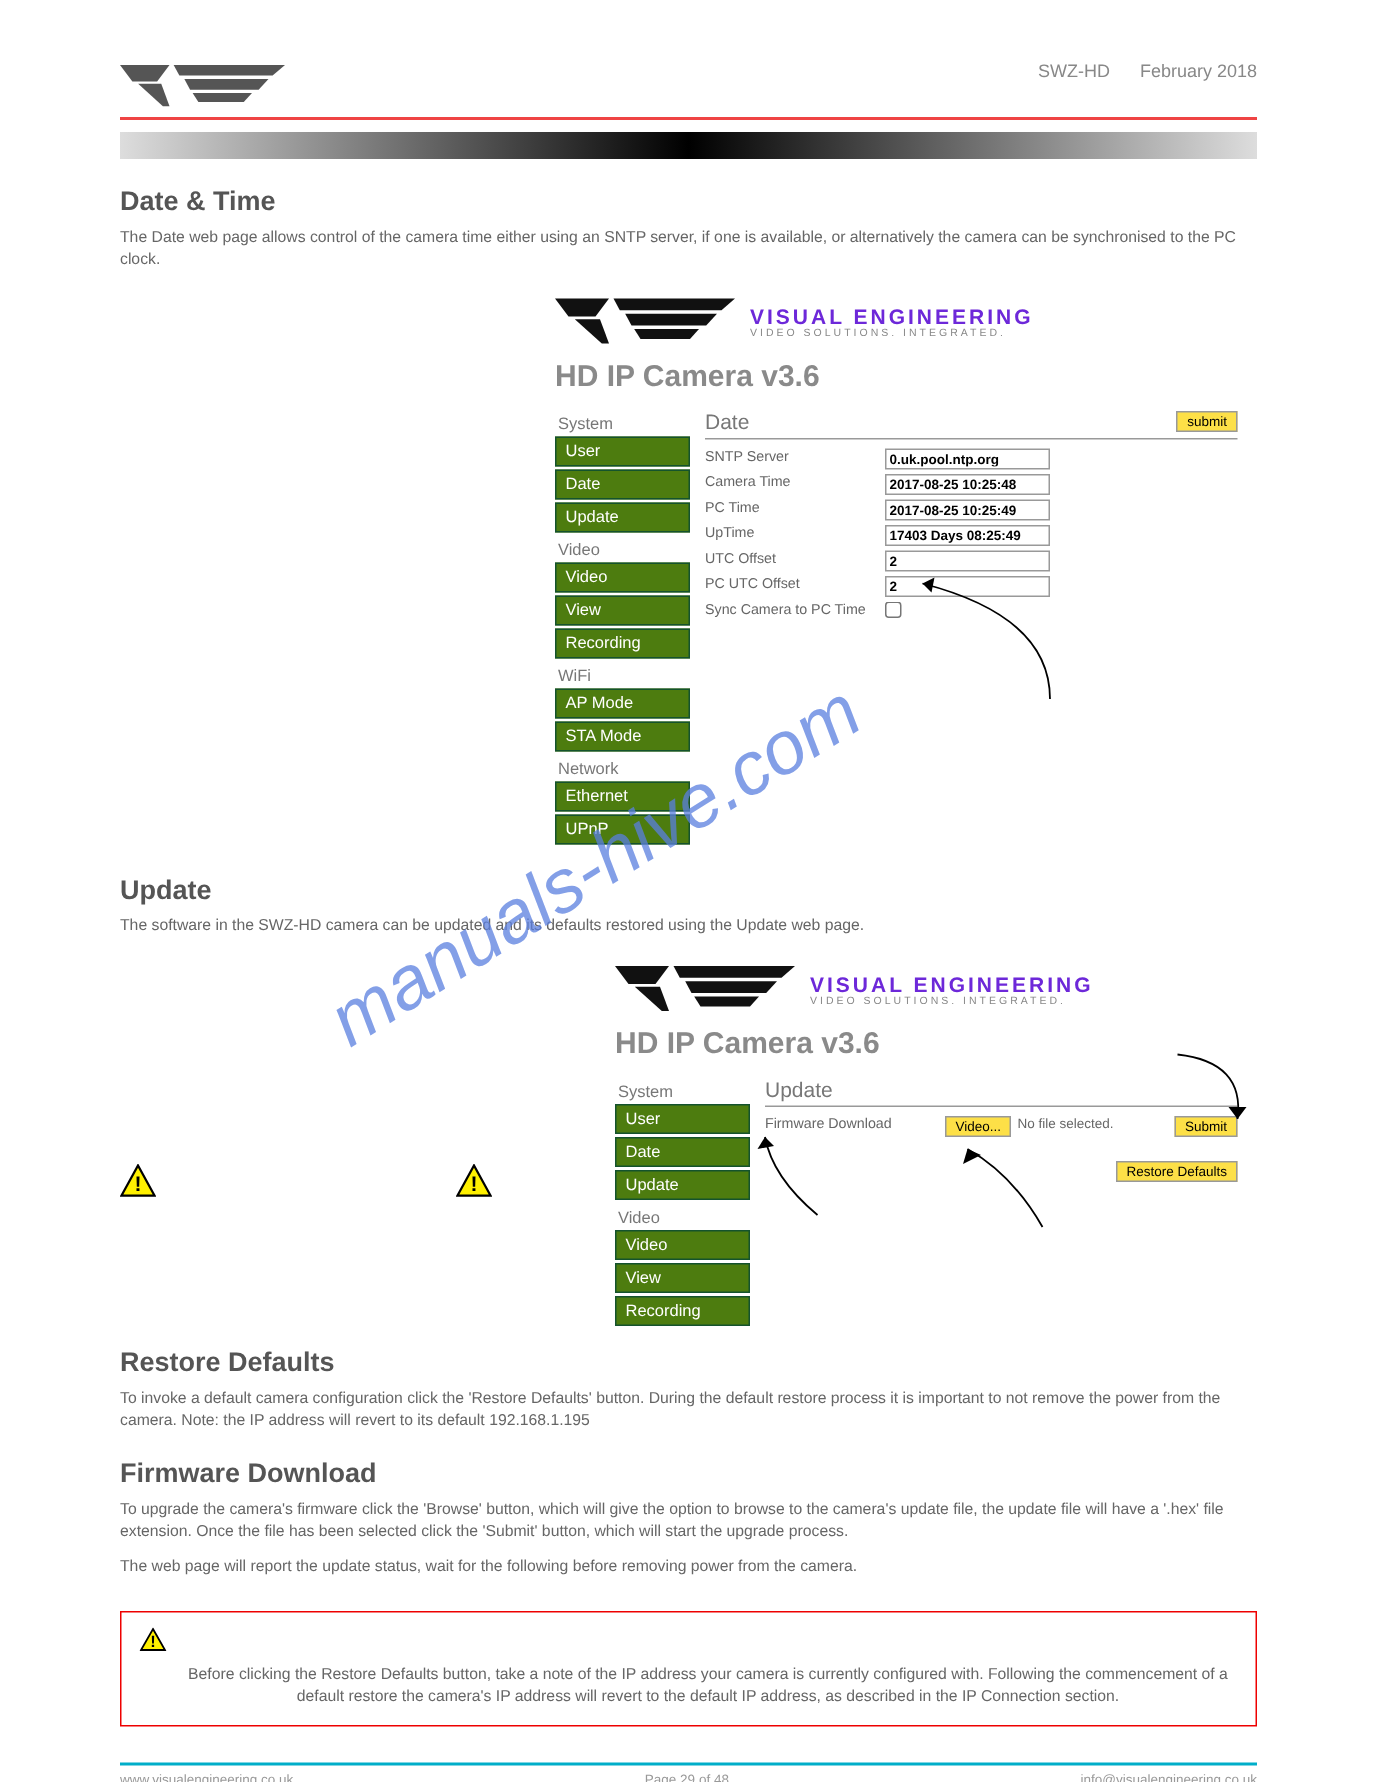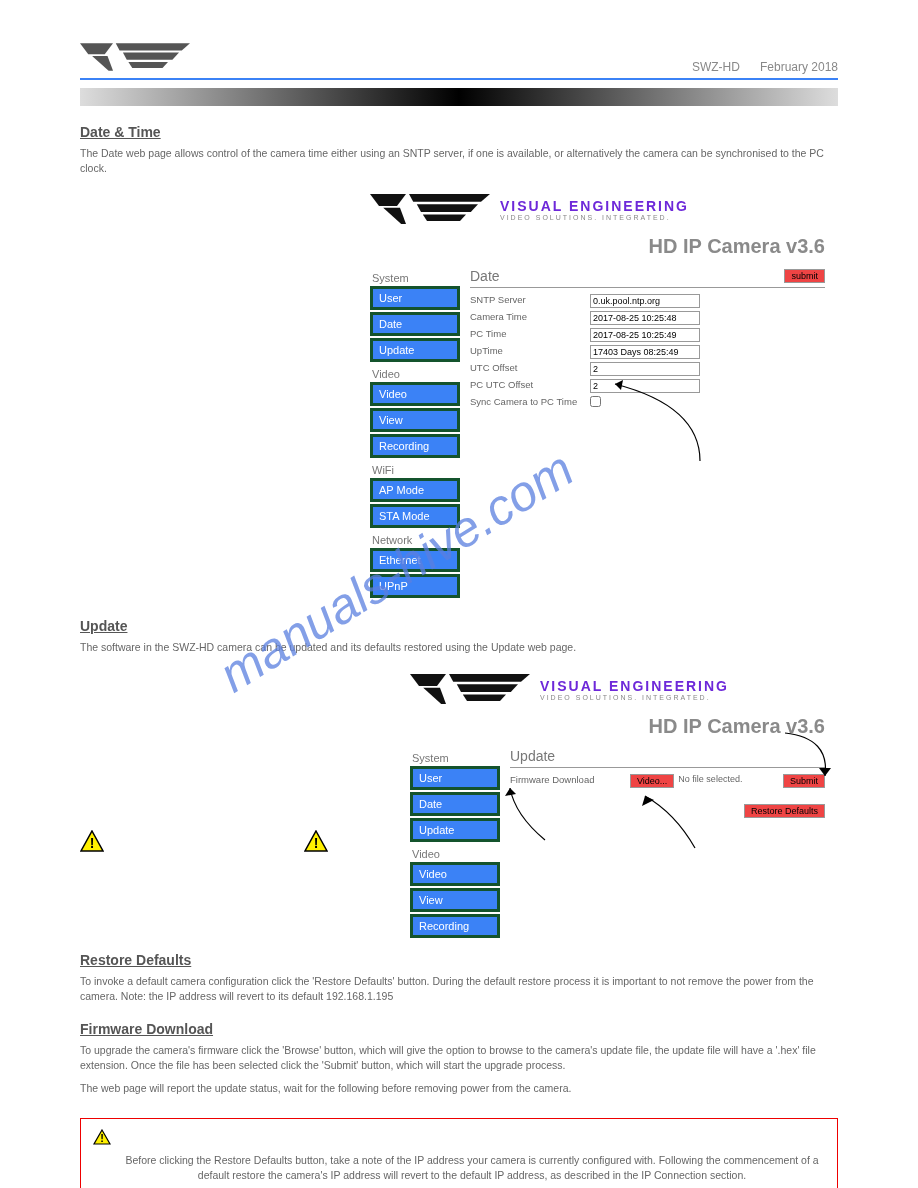--- a/index.html
+++ b/index.html
@@ -1,49 +1,49 @@
 <!DOCTYPE html>
 <html><head>
 <meta charset="utf-8">
 <style>
   * { box-sizing: border-box; margin: 0; padding: 0; }
   body { font-family: Arial, sans-serif; background: #fff; color: #333; width: 918px; margin: 0 auto; font-size: 11px; }
   .page { padding: 40px 80px 30px 80px; position: relative; }
   
-  .top-logo-row { display: flex; align-items: flex-end; padding-bottom: 4px; border-bottom: 2px solid #3b82f6; }
+  .top-logo-row { display: flex; align-items: flex-start; padding-bottom: 4px; border-bottom: 2px solid #ef4444; }
   .top-logo { width: 110px; height: 34px; }
   .top-model { margin-left: auto; font-size: 12px; color: #888; }
   
   .gradient-bar { height: 18px; background: linear-gradient(to right, #ddd 0%, #000 50%, #ddd 100%); margin-top: 8px; }
   
-  .section-heading { font-size: 14px; font-weight: bold; color: #555; margin: 18px 0 6px 0; text-decoration: underline; }
+  .section-heading { font-size: 18px; font-weight: bold; color: #555; margin: 18px 0 6px 0; }
   .body-text { font-size: 10.5px; color: #666; line-height: 1.4; margin-bottom: 8px; }
   
   .screenshot { position: relative; margin-left: 290px; width: 455px; background: #fff; padding-top: 6px; }
   
   .ve-brand { display: flex; align-items: center; gap: 10px; margin-bottom: 6px; }
   .ve-logo-sm { width: 120px; height: 40px; }
   .ve-text-block .ve-t1 { font-size: 14px; letter-spacing: 2px; color: #6d28d9; font-weight: bold; }
   .ve-text-block .ve-t2 { font-size: 7px; letter-spacing: 2px; color: #888; }
   
-  .camera-title { font-size: 20px; font-weight: bold; color: #8a8a8a; margin: 6px 0 10px 0; text-align: right; }
+  .camera-title { font-size: 20px; font-weight: bold; color: #8a8a8a; margin: 6px 0 10px 0; }
   
   .admin-ui { display: flex; gap: 10px; position: relative; }
   .sidebar { width: 90px; flex-shrink: 0; }
   .cat-label { font-size: 11px; color: #777; padding: 4px 2px 2px 2px; }
-  .nav-btn { background: #3b82f6; color: #fff; font-size: 11px; padding: 3px 6px; margin-bottom: 2px; cursor: pointer; border: 3px solid #14532d; }
+  .nav-btn { background: #4d7c0f; color: #fff; font-size: 11px; padding: 3px 6px; margin-bottom: 2px; cursor: pointer; border: 1px solid #14532d; }
   
   .content { flex: 1; position: relative; }
   .content-header { display: flex; align-items: center; border-bottom: 1px solid #999; padding-bottom: 3px; margin-bottom: 6px; }
   .content-title { font-size: 14px; color: #777; flex: 1; }
-  .small-btn { font-size: 9px; padding: 1px 6px; background: #ef4444; border: 1px solid #999; cursor: pointer; }
+  .small-btn { font-size: 9px; padding: 1px 6px; background: #fde047; border: 1px solid #999; cursor: pointer; }
   
   .form-row { display: flex; align-items: flex-start; height: 17px; font-size: 9.5px; color: #666; }
   .form-row .lbl { width: 120px; }
-  .form-row input[type=text] { width: 110px; font-size: 9px; padding: 1px 2px; border: 1px solid #999; height: 14px; }
+  .form-row input[type=text] { width: 110px; font-size: 9px; padding: 1px 2px; border: 1px solid #999; height: 14px; font-weight: bold; }
   .form-row input[type=checkbox] { width: 11px; height: 11px; }
   
   .arrow-svg { position: absolute; pointer-events: none; overflow: visible; }
   
   .warning-triangle { display: inline-block; vertical-align: middle; }
   .warning-triangle svg { display: block; }
   
   .warn-box { border: 1px solid #e00; padding: 10px 12px; margin-top: 22px; font-size: 10.5px; color: #666; line-height: 1.5; }
   
   .footer-bar { border-top: 2px solid #00aec9; margin-top: 24px; padding-top: 4px; display: flex; font-size: 9px; color: #999; }

